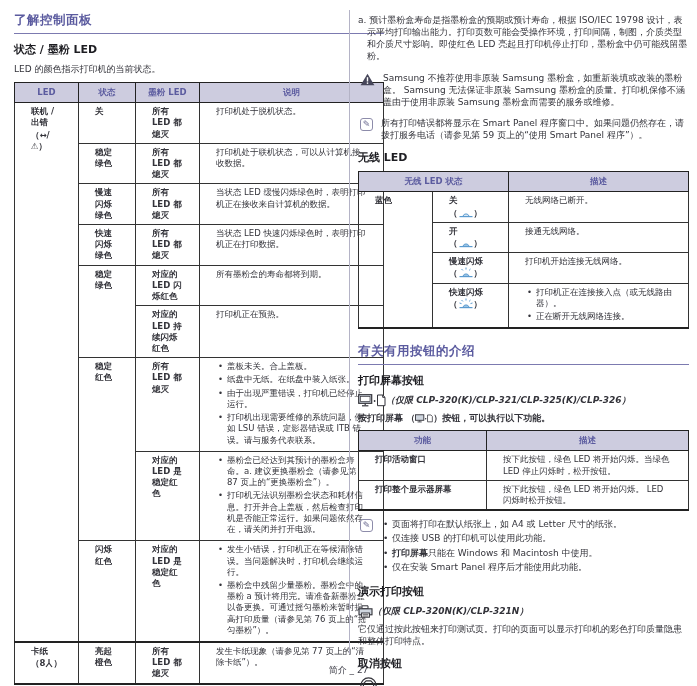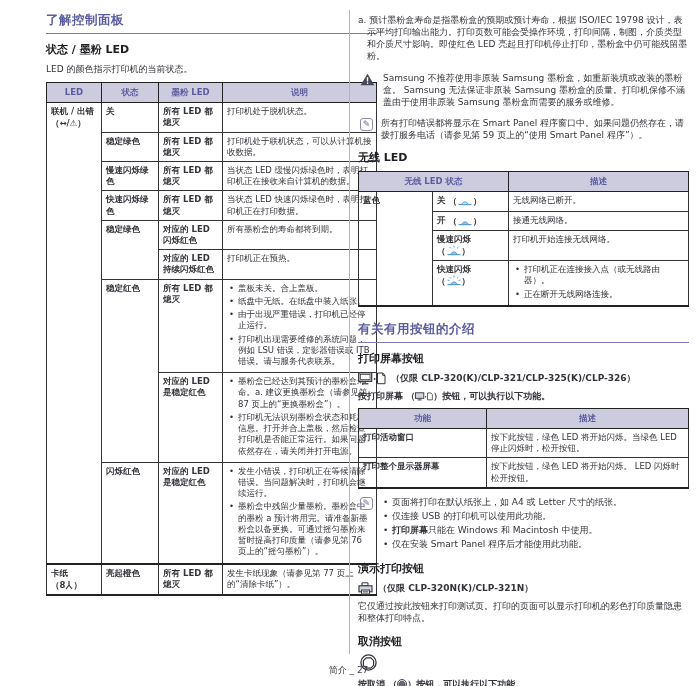--- a/index.html
+++ b/index.html
@@ -2,50 +2,50 @@
 <html><head>
 <meta charset="utf-8">
 <style>
   * { box-sizing: border-box; }
   html,body { margin:0; padding:0; }
   body {
     width:697px; height:686px; background:#ffffff; position:relative; overflow:hidden;
     font-family:"DejaVu Sans","Liberation Sans",sans-serif;
     color:#33333a; font-size:9px; line-height:1.35;
   }
-  .col-left  { position:absolute; left:14px;  top:12px; width:331px;margin-left:32px; }
+  .col-left  { position:absolute; left:14px;  top:12px; width:370px; }
   .col-right { position:absolute; left:358px; top:12px; width:331px; }
   .divider   { position:absolute; left:349px; top:10px; width:1px; height:644px; background:#b4b3c6; }
 
   .h1 { color:#5b5b9f; font-size:12.5px; font-weight:bold; margin:0 0 9px 0;
         border-bottom:1px solid #7c7ab0; padding-bottom:4px; letter-spacing:.5px; }
   .h2 { color:#1d1d22; font-size:11px; font-weight:bold; margin:10px 0 5px 0; }
   .intro { margin:0 0 7px 0; }
 
   table { border-collapse:collapse; width:100%; font-size:8.5px; line-height:1.32; }
   .tbl  { border-top:1.5px solid #222; border-bottom:2px solid #222; }
   .tbl th { background:#cdccdf; color:#5b5b9f; font-weight:bold; text-align:center;
             border:1px solid #222; border-bottom:1.5px solid #222; padding:4px 10px; }
-  .tbl td { border:1px solid #333; padding:3px 4px; vertical-align:top; }
+  .tbl td { border:1px solid #333; padding:3px 16px; vertical-align:top; }
   td.b { font-weight:bold; }
   tr.sep td { border-top:2px solid #222; }
   .cellicon { display:block; margin-top:1px; font-weight:bold; }
 
   ul.cl { margin:0; padding:0; list-style:none; }
   ul.cl li { position:relative; padding-left:11px; margin-bottom:2px; }
   ul.cl li::before { content:"•"; position:absolute; left:2px; top:0; }
 
   .callout { display:flex; gap:8px; margin:9px 0 9px 2px; }
   .callout .ctext { flex:1; }
   .warn-icon { width:15px; height:13px; flex:0 0 15px; margin-top:1px; }
   .note-icon { width:13px; height:13px; flex:0 0 13px; border:1px solid #8d8caa; border-radius:3px;
                color:#6a6a90; font-size:9px; line-height:11px; text-align:center; margin-top:1px; }
   .footnote { margin:2px 0 8px 0; padding-left:9px; text-indent:-9px; }
 
-  .modelline { margin:4px 0 5px 0; display:flex; gap:5px; font-weight:bold; }
+  .modelline { margin:4px 0 5px 0; display:flex; font-weight:bold;font-style:italic; }
   .pressline { margin:0 0 6px 0;font-weight:bold; }
   .inline-ic { display:inline-block; vertical-align:-2px; }
 
   .wifi-ic { display:inline-block; vertical-align:-1px; white-space:nowrap; }
 
   .func-tbl td:first-child { font-weight:bold; }
 
   .bigicon-standalone { margin:3px 0 4px 2px; }
 
   .footer { position:absolute; left:0; right:0; bottom:10px; text-align:center; font-size:9px; color:#3c3c46; }

